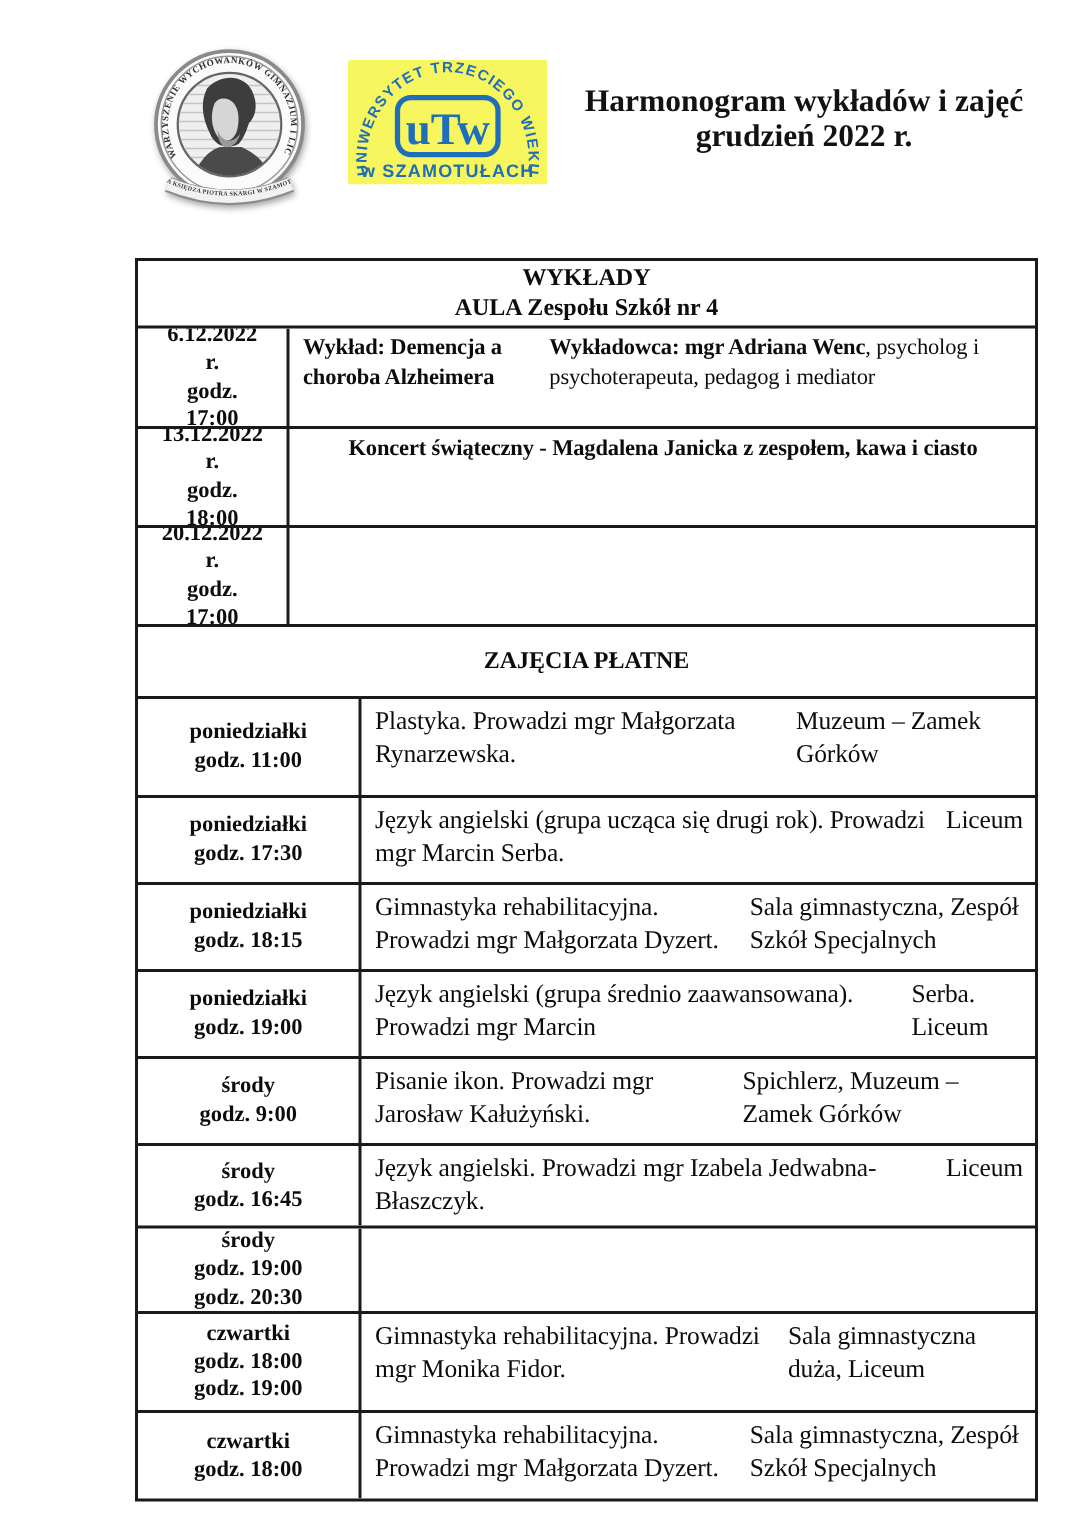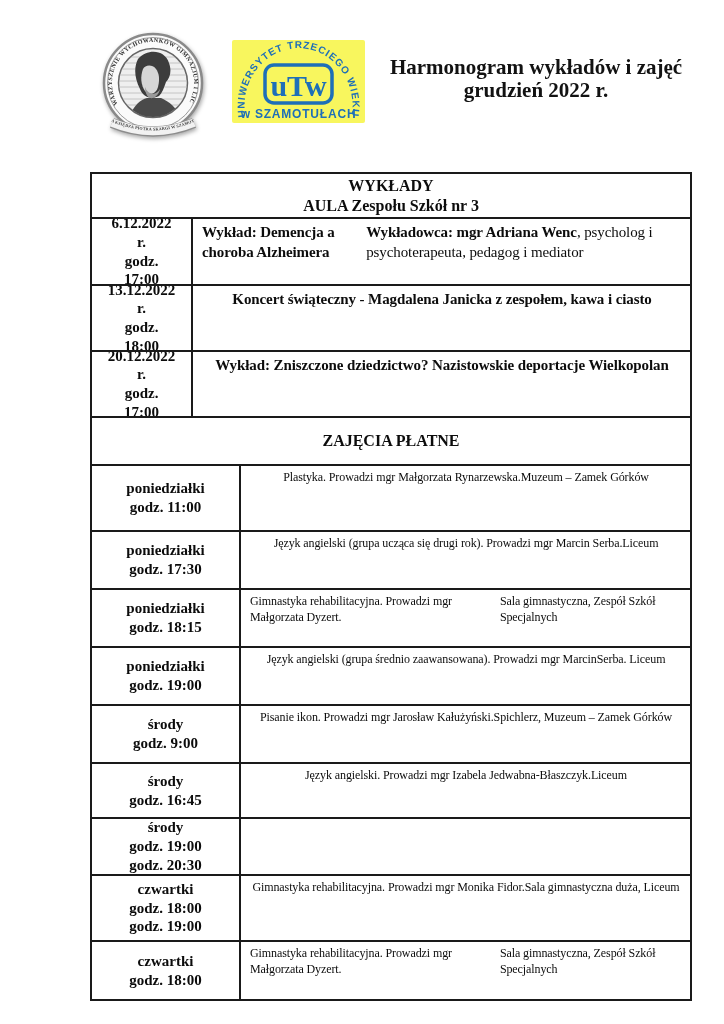--- a/index.html
+++ b/index.html
@@ -25,21 +25,21 @@
   .sect-head{flex-direction:column;align-items:center;justify-content:center;
              font-weight:bold;font-size:16px;line-height:1.25;text-align:center;}
   .c1{box-sizing:border-box;border-right:2px solid #1a1a1a;display:flex;
       flex-direction:column;align-items:center;justify-content:center;
       font-weight:bold;font-size:15px;line-height:1.25;text-align:center;padding:18px;}
   .lect .c1{width:101px;}
   .paid .c1{width:149px;}
   .c2{flex:1;display:flex;flex-direction:row;justify-content:center;
       padding:4px 8px 4px 9px;font-size:15px;line-height:1.3;box-sizing:border-box;
       letter-spacing:-0.1px;}
-  .paid .c2{font-size:12px;}
+  .paid .c2{font-size:17px;}
   .b{font-weight:bold;}
   .u{text-decoration:underline;}
 </style>
 </head>
 <body>
 
 <div class="page">
 
   <svg class="seal" viewBox="0 0 126 110">
     <defs>
@@ -94,21 +94,21 @@
   </svg>
 
   <div class="title">
     <div>Harmonogram wykładów i zajęć</div>
     <div>grudzień 2022 r.</div>
   </div>
 
   <div class="tbl">
       <div class="row sect-head lect" style="height: 43px;">
         <div>WYKŁADY</div>
-        <div>AULA Zespołu Szkół nr 3</div>
+        <div>AULA Zespołu Szkół nr 4</div>
       </div>
       <div class="row lect" style="height: 67px;">
         <div class="c1">
           <div>6.12.2022 r.</div>
           <div>godz. <span class="u">17:00</span></div>
         </div>
         <div class="c2">
           <div class="cline"><span class="b">Wykład: Demencja a choroba Alzheimera</span></div>
           <div class="cline"><span class="b">Wykładowca: mgr Adriana Wenc</span><span class="">, psycholog i psychoterapeuta, pedagog i mediator</span></div>
         </div>
@@ -121,21 +121,20 @@
         <div class="c2">
           <div class="cline"><span class="b">Koncert świąteczny - Magdalena Janicka z zespołem, kawa i ciasto</span></div>
         </div>
       </div>
       <div class="row lect" style="height: 66px;">
         <div class="c1">
           <div>20.12.2022 r.</div>
           <div>godz. <span class="u">17:00</span></div>
         </div>
         <div class="c2">
-          <div class="cline"><span class="b">Wykład: Zniszczone dziedzictwo? Nazistowskie deportacje Wielkopolan</span></div>
         </div>
       </div>
       <div class="row sect-head paid" style="height: 48px;">
         <div>ZAJĘCIA PŁATNE</div>
       </div>
       <div class="row paid" style="height: 66px;">
         <div class="c1">
           <div>poniedziałki</div>
           <div>godz. 11:00</div>
         </div>

